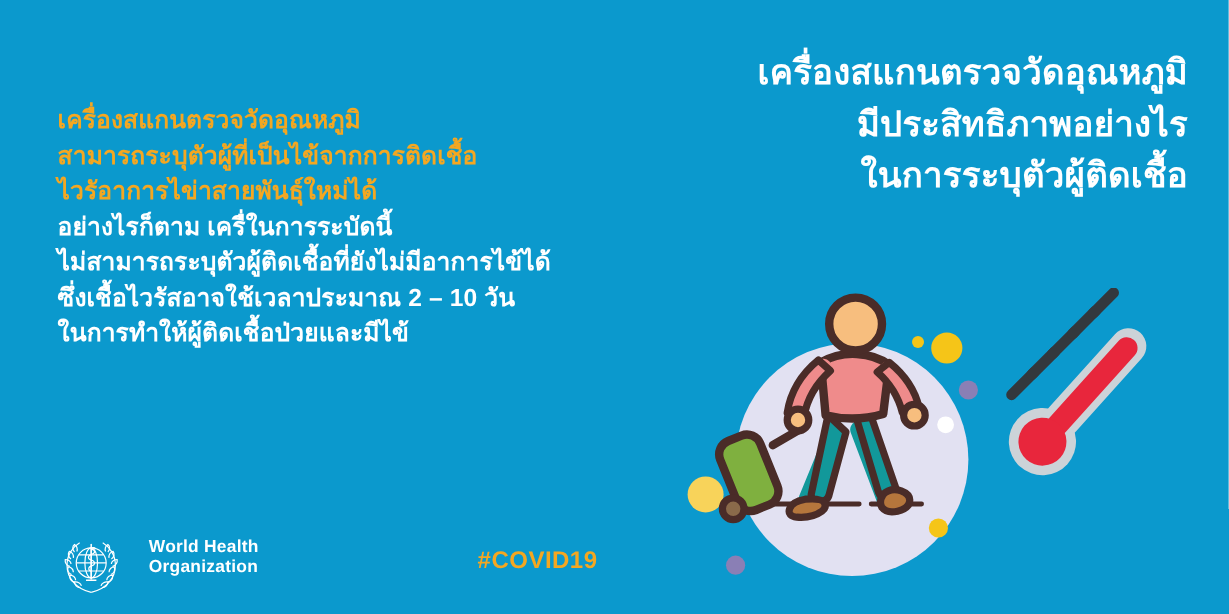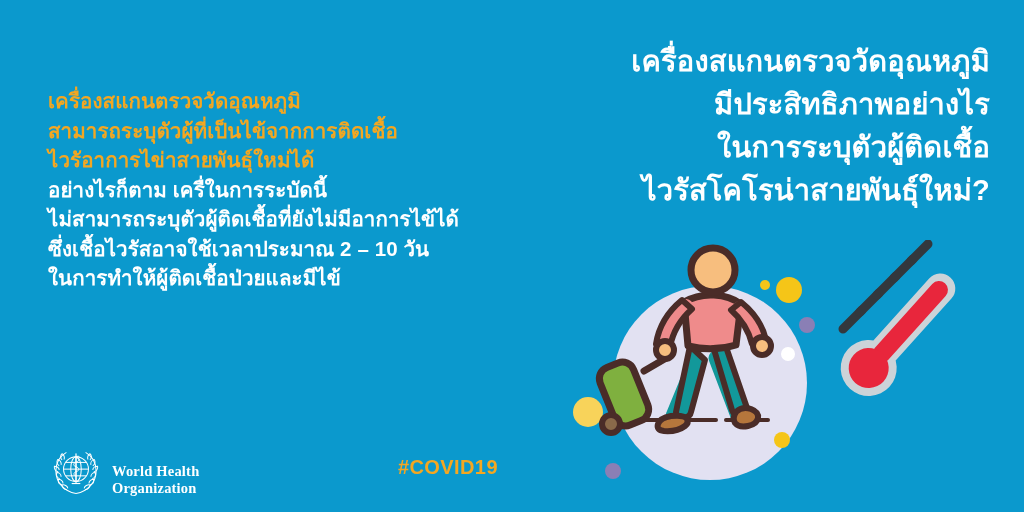--- a/index.html
+++ b/index.html
@@ -51,23 +51,22 @@
     letter-spacing: 0.2px;
     white-space: nowrap;
   }
 
   
   .who-logo {
     position: absolute;
     left: 52px;
     top: 448px;
     display: flex;
-    align-items: flex-end;
-    gap: 12px;
-    font-family: Liberation Serif, serif;
+    align-items: flex-start;
+    gap: 24px;
   }
   .who-emblem { width: 48px; height: 48px; display: block; }
   .who-wordmark {
     color: #ffffff;
     font-size: 14.5px;
     font-weight: bold;
     line-height: 16.5px;
     letter-spacing: 0.2px;
   }
 
@@ -104,21 +103,20 @@
     <div class="line plain">อย่างไรก็ตาม เครื่ในการระบัดนี้</div>
     <div class="line plain">ไม่สามารถระบุตัวผู้ติดเชื้อที่ยังไม่มีอาการไข้ได้</div>
     <div class="line plain">ซึ่งเชื้อไวรัสอาจใช้เวลาประมาณ 2 – 10 วัน</div>
     <div class="line plain">ในการทำให้ผู้ติดเชื้อป่วยและมีไข้</div>
   </div>
 
   <div class="headline">
     <div class="hline">เครื่องสแกนตรวจวัดอุณหภูมิ</div>
     <div class="hline">มีประสิทธิภาพอย่างไร</div>
     <div class="hline">ในการระบุตัวผู้ติดเชื้อ</div>
-    <div class="hline">ไวรัสโคโรน่าสายพันธุ์ใหม่?</div>
   </div>
 
   <div class="who-logo">
     <span class="who-emblem-wrap">
       <svg class="who-emblem" viewBox="0 0 100 100" aria-hidden="true">
         <g fill="none" stroke="#ffffff" stroke-width="2.1">
 
           <path d="M50 95 C24 90 8 70 8 48 C8 30 18 16 30 9"></path>
           <path d="M50 95 C76 90 92 70 92 48 C92 30 82 16 70 9"></path>
 

